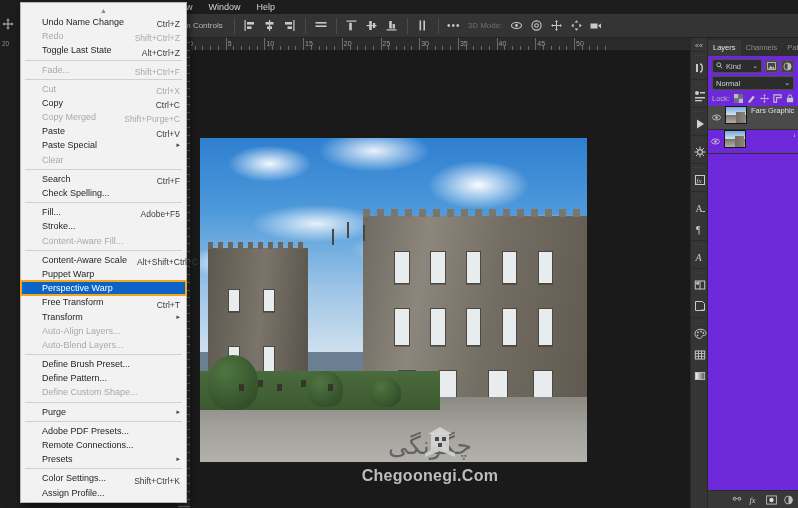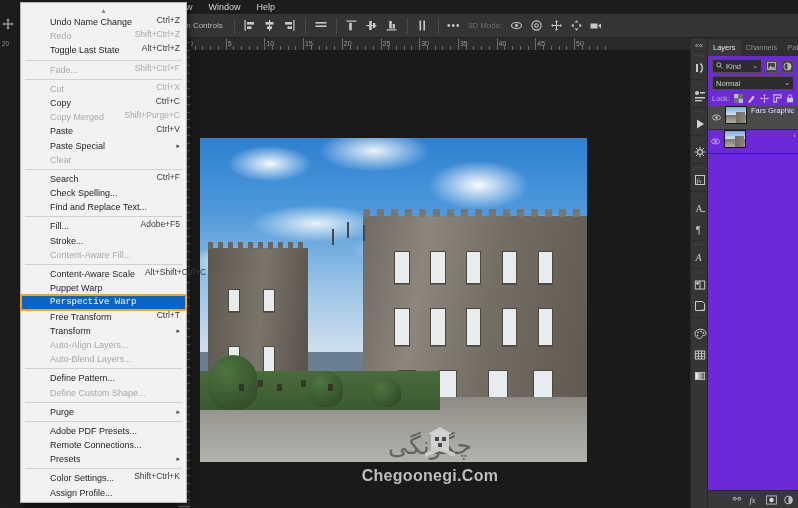--- a/index.html
+++ b/index.html
@@ -271,36 +271,35 @@
     padding: 2px 0 2px 0;
     font-size: 9px;
     color: #1e1e1e;
   }
   .menu-scroll {
     height: 10px; display: flex; align-items: center; justify-content: center;
     color: #8a8a8a; font-size: 7px;
   }
   .mrow {
     position: relative;
-    display: flex; align-items: flex-start;
-    height: 14.2px; padding: 0 6px 0 29px;
+    display: flex; align-items: flex-end;
+    height: 14.2px; padding: 0 6px 0 21px;
     white-space: nowrap;
   }
   .mrow .lbl { flex: 1; line-height: 14.2px; }
   .mrow .acc { color: #3a3a3a; font-size: 8.5px; margin-left: 10px; }
   .mrow.disabled .lbl, .mrow.disabled .acc { color: #a9a9a9; }
   .mrow .arrow {
     margin-left: 8px; font-size: 7px; color: #444; line-height: 14.2px;
   }
   .mrow.highlight {
     background: #0b63c5;
     outline: 2px solid #f2a61e;
     outline-offset: -1px;
     z-index: 3;
-    font-family: Liberation Mono, monospace;
   }
   .mrow.highlight .lbl { color: #ffffff; }
   .msep { height: 1px; background: #d0d0d0; margin: 2px 4px; }
 
   
   .left-sliver {
     position: absolute; left: 0; top: 0; width: 20px; height: 508px;
     background: #1d1d1d; z-index: 10;
     border-radius: 10px 0 0 10px;
   }
@@ -923,23 +922,20 @@
           <span class="lbl">Clear</span>
         </div>
         <div class="msep"></div>
         <div class="mrow">
           <span class="lbl">Search</span>
           <span class="acc">Ctrl+F</span>
         </div>
         <div class="mrow">
           <span class="lbl">Check Spelling...</span>
         </div>
-        <div class="mrow">
-          <span class="lbl">Find and Replace Text...</span>
-        </div>
         <div class="msep"></div>
         <div class="mrow">
           <span class="lbl">Fill...</span>
           <span class="acc">Adobe+F5</span>
         </div>
         <div class="mrow">
           <span class="lbl">Stroke...</span>
         </div>
         <div class="mrow disabled">
           <span class="lbl">Content-Aware Fill...</span>
@@ -964,20 +960,23 @@
           <span class="arrow">▸</span>
         </div>
         <div class="mrow disabled">
           <span class="lbl">Auto-Align Layers...</span>
         </div>
         <div class="mrow disabled">
           <span class="lbl">Auto-Blend Layers...</span>
         </div>
         <div class="msep"></div>
         <div class="mrow">
+          <span class="lbl">Define Brush Preset...</span>
+        </div>
+        <div class="mrow">
           <span class="lbl">Define Pattern...</span>
         </div>
         <div class="mrow disabled">
           <span class="lbl">Define Custom Shape...</span>
         </div>
         <div class="msep"></div>
         <div class="mrow">
           <span class="lbl">Purge</span>
           <span class="arrow">▸</span>
         </div>

